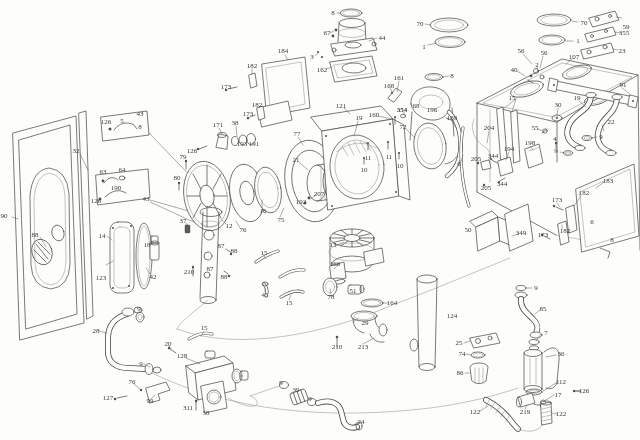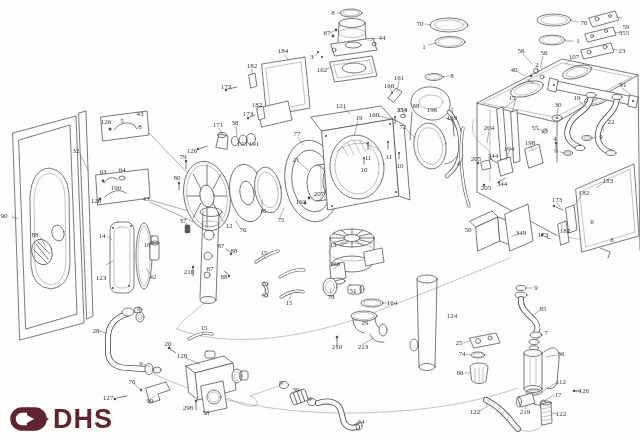--- a/index.html
+++ b/index.html
@@ -699,26 +699,18 @@
       <span class="callout" style="left: 296px; top: 390px;">39</span>
       <span class="callout" style="left: 310px; top: 399px;">9</span>
       <span class="callout" style="left: 361px; top: 422px;">24</span>
       <span class="callout" style="left: 96px; top: 331px;">28</span>
       <span class="callout" style="left: 168px; top: 344px;">20</span>
       <span class="callout" style="left: 182px; top: 356px;">128</span>
       <span class="callout" style="left: 141px; top: 364px;">9</span>
       <span class="callout" style="left: 132px; top: 382px;">76</span>
       <span class="callout" style="left: 108px; top: 398px;">127</span>
       <span class="callout" style="left: 150px; top: 401px;">99</span>
-      <span class="callout" style="left: 188px; top: 408px;">298</span>
+      <span class="callout" style="left: 188px; top: 408px;">311</span>
       <span class="callout" style="left: 206px; top: 413px;">58</span>
     </div>
 
-<div class="logo" style="color: rgb(95, 36, 51);">
-  <svg width="40" height="30" viewBox="0 0 40 30">
-    <rect x="3" y="6" width="31" height="18" rx="9" fill="none" stroke="currentColor" stroke-width="5.5"></rect>
-    <polygon points="17,3 39,15 17,27" fill="currentColor"></polygon>
-    <polygon points="15,10 24,15 15,20" fill="#fdfdfb"></polygon>
-  </svg>
-  <span class="logo-text">DHS</span>
+
 </div>
 
-</div>
-
 </body></html>

